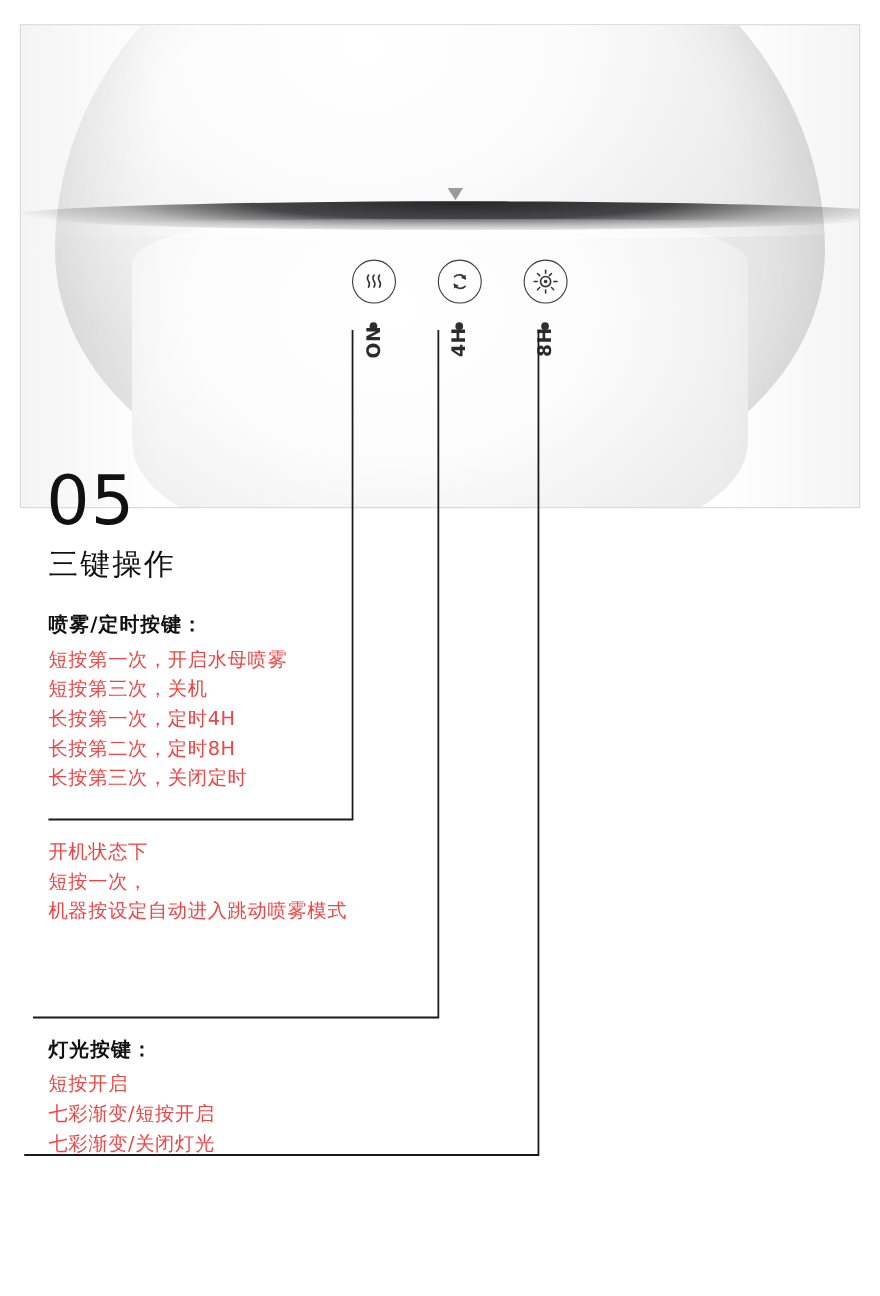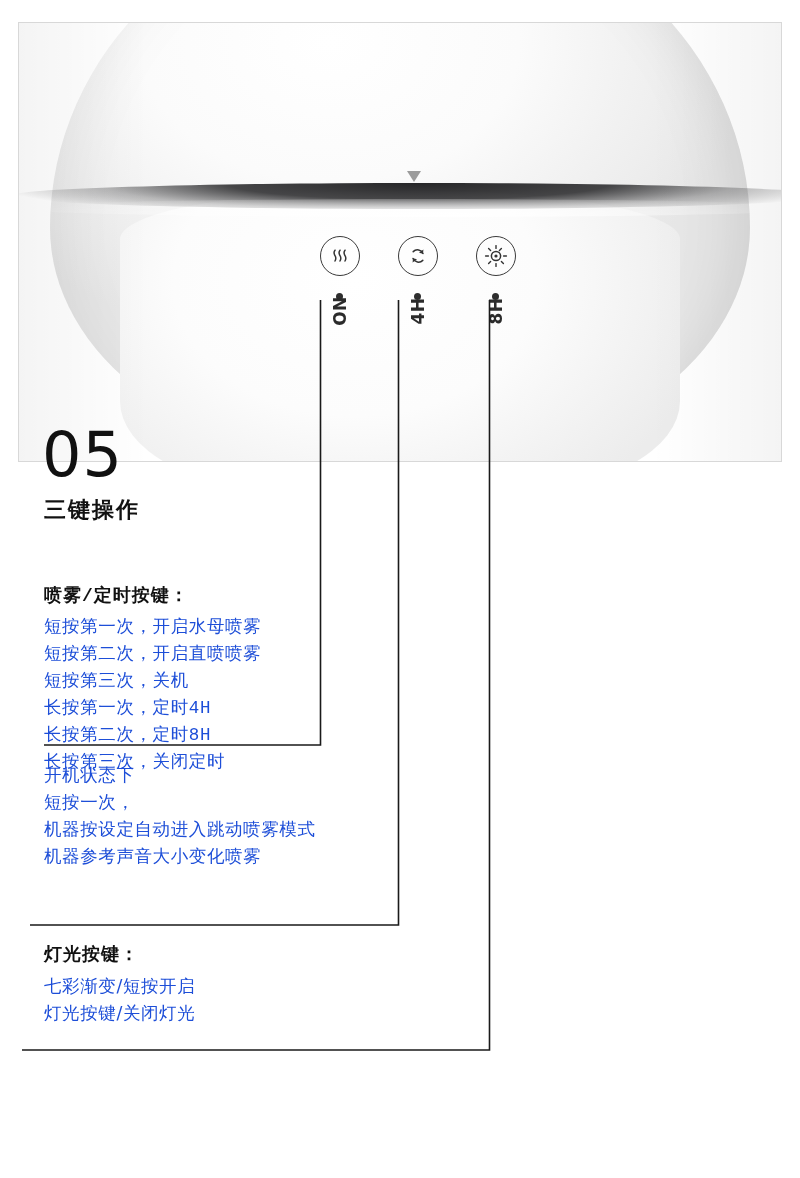--- a/index.html
+++ b/index.html
@@ -149,39 +149,39 @@
     font-weight: 400;
     letter-spacing: 1px;
     color: #111;
     line-height: 1;
     font-family: "DejaVu Sans", "Liberation Sans", sans-serif;
   }
   #section-title {
     position: absolute;
     left: 44px;
     top: 495px;
-    font-size: 22px;
-    font-weight: 700;
+    font-size: 27px;
+    font-weight: 400;
     letter-spacing: 2px;
     color: #111;
   }
 
   .group { position: absolute; left: 44px; width: 430px; }
-  #group-mist  { top: 583px; font-family: Liberation Mono, monospace; }
+  #group-mist  { top: 556px; }
   #group-mode  { top: 762px; }
   #group-light { top: 942px; }
 
   .group-heading {
     font-size: 18px;
     font-weight: 700;
     color: #111;
     letter-spacing: 1px;
     margin-bottom: 7px;
   }
-  .group-lines { font-size: 17.5px; line-height: 27px; color: #1d4ed8; letter-spacing: 0.6px; }
+  .group-lines { font-size: 17.5px; line-height: 27px; color: #ef4444; letter-spacing: 0.6px; }
   .group-lines div { white-space: nowrap; }
 </style>
 </head>
 <body>
 
 <div id="photo-panel">
   <div id="device-body"></div>
   <div id="device-lower"></div>
   <div id="seam-line"></div>
   <div id="seam-highlight"></div>
@@ -242,36 +242,35 @@
   <path d="M489.5 300 L489.5 1050 L22 1050" fill="none" stroke="#1a1a1a" stroke-width="1.6"></path>
 </svg>
 
 <div id="section-number">05</div>
 <div id="section-title">三键操作</div>
 
 <div class="group" id="group-mist">
   <div class="group-heading">喷雾/定时按键：</div>
   <div class="group-lines">
     <div>短按第一次，开启水母喷雾</div>
-    <div>短按第二次，开启直喷喷雾</div>
     <div>短按第三次，关机</div>
     <div>长按第一次，定时4H</div>
     <div>长按第二次，定时8H</div>
     <div>长按第三次，关闭定时</div>
   </div>
 </div>
 
 <div class="group" id="group-mode">
   <div class="group-lines">
     <div>开机状态下</div>
     <div>短按一次，</div>
     <div>机器按设定自动进入跳动喷雾模式</div>
-    <div>机器参考声音大小变化喷雾</div>
   </div>
 </div>
 
 <div class="group" id="group-light">
   <div class="group-heading">灯光按键：</div>
   <div class="group-lines">
+    <div>短按开启</div>
     <div>七彩渐变/短按开启</div>
-    <div>灯光按键/关闭灯光</div>
+    <div>七彩渐变/关闭灯光</div>
   </div>
 </div>
 
 </body></html>

